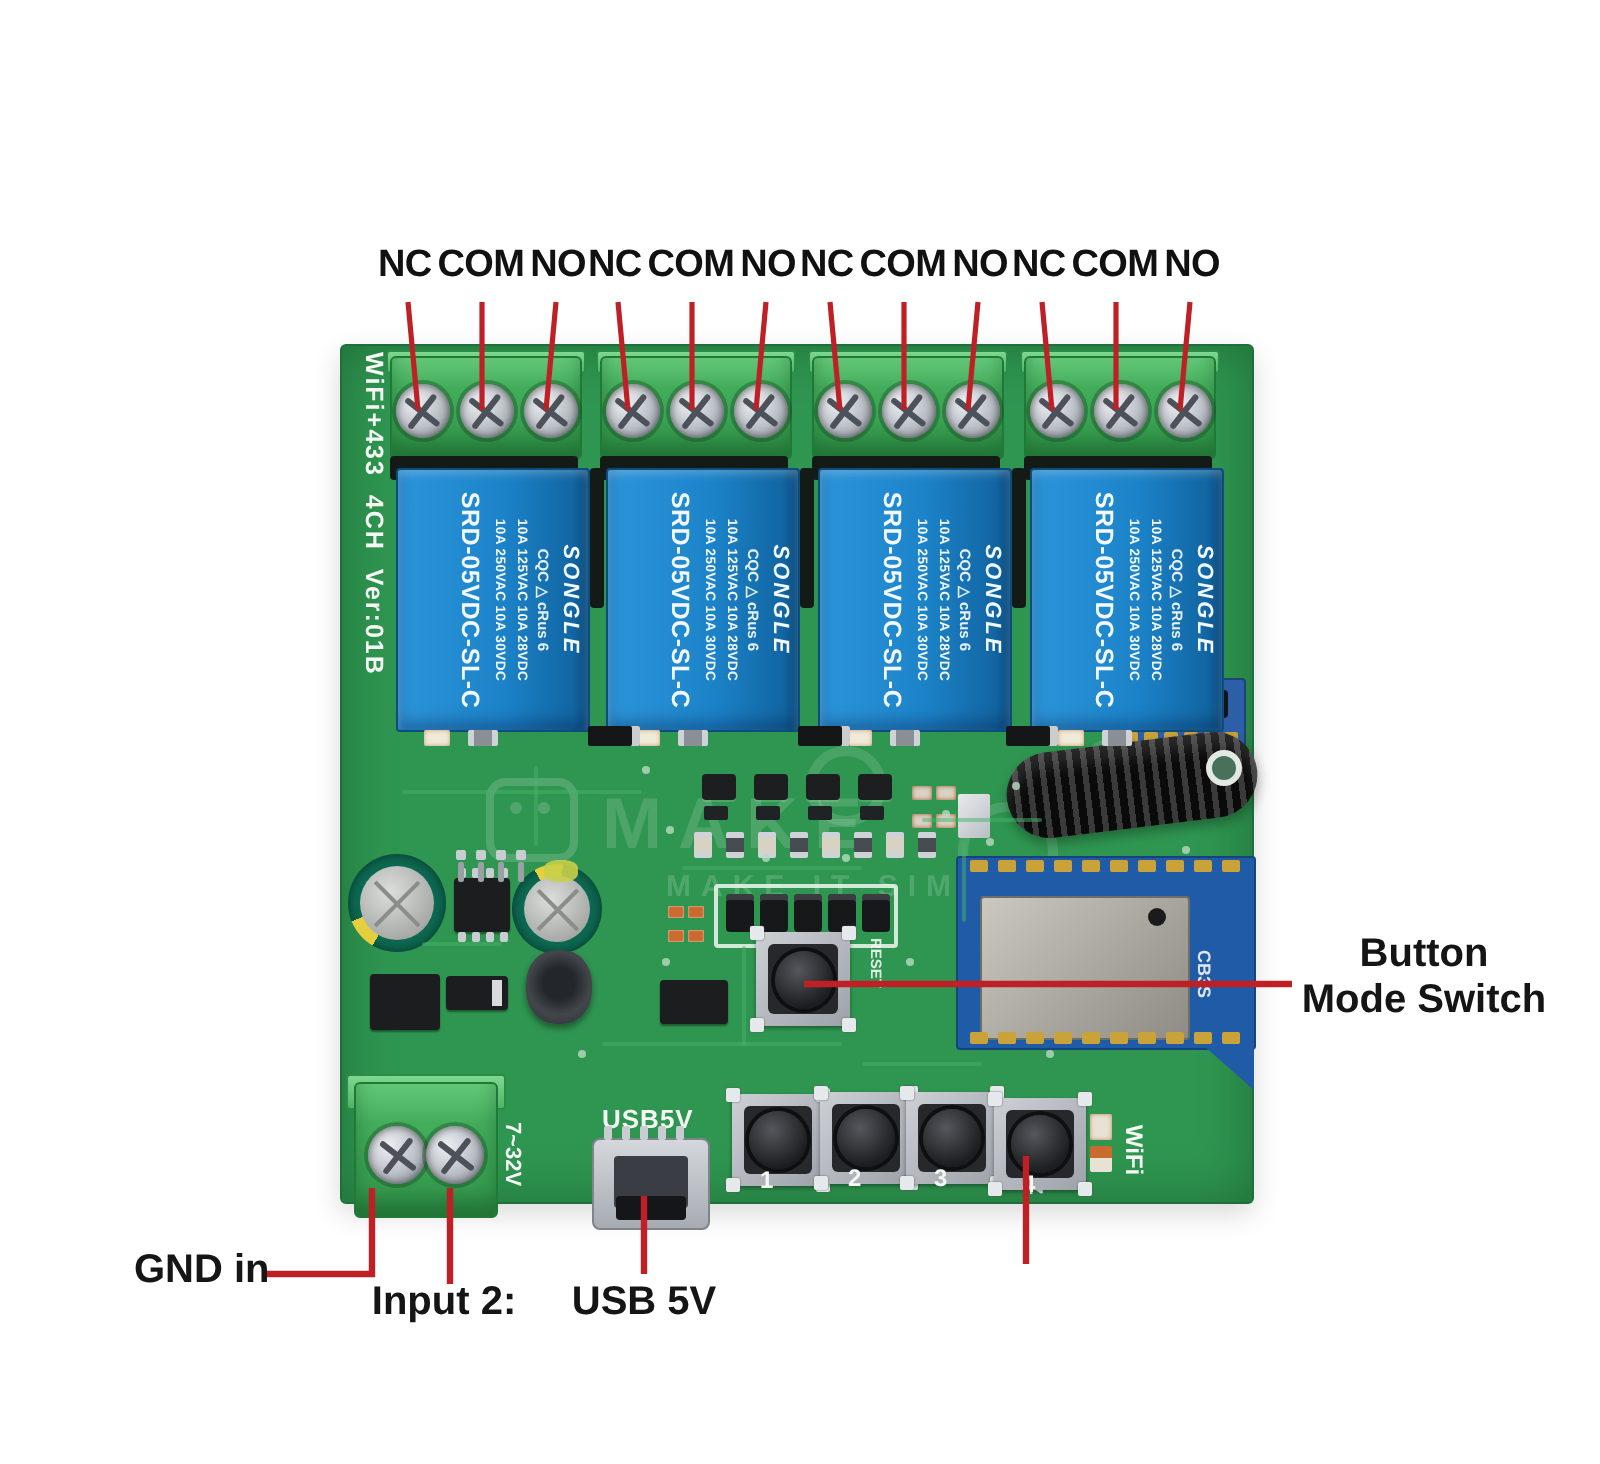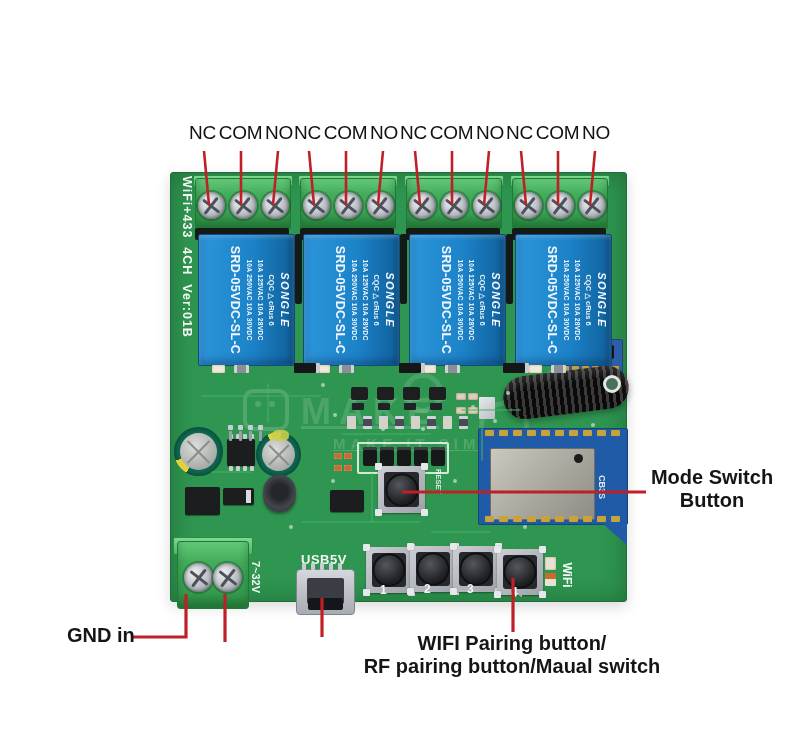--- a/index.html
+++ b/index.html
@@ -45,22 +45,22 @@
         box-shadow:0 1px 2px rgba(0,0,0,.4);}
   .tact-in{position:absolute;left:12%;top:12%;width:76%;height:76%;background:#26282b;border-radius:3px;}
   .tact-btn{position:absolute;left:50%;top:50%;transform:translate(-50%,-50%);border-radius:50%;
             background:radial-gradient(circle at 40% 33%,#54575c,#1b1d20 72%);box-shadow:0 0 0 2px #0e0f11;}
   .padc{position:absolute;width:7px;height:7px;background:#e6e9ec;border-radius:1px;box-shadow:0 0 1px #555;}
   .silk{position:absolute;color:#f4f7f3;font-weight:700;white-space:pre;}
   .rot90{transform:rotate(90deg);}
   .gold{position:absolute;background:#c9a23a;border-radius:1px;}
   .callout{position:absolute;color:#151515;font-size:20px;font-weight:600;line-height:23px;text-align:center;}
   .nclabel{position:absolute;top:122px;display:flex;justify-content:space-between;width:104px;
-           color:#111;font-size:19px;font-weight:400;letter-spacing:-.3px;}
-  .wmark *{color:rgba(255,255,255,.15);text-decoration:underline;}
+           color:#111;font-size:19px;font-weight:700;letter-spacing:-.3px;}
+  .wmark *{color:rgba(255,255,255,.15);}
   .donut{position:absolute;border:5px solid rgba(255,255,255,.13);border-radius:50%;}
   svg.lines{position:absolute;left:0;top:0;pointer-events:none;}
 </style>
 </head>
 <body>
 
 <div class="canvas">
 
   <div class="board" id="board">
 
@@ -453,25 +453,23 @@
         <span>NO</span>
       </div>
       <div class="nclabel" style="left: 506px;">
         <span>NC</span>
         <span>COM</span>
         <span>NO</span>
       </div>
     </div>
 
   <div class="callout" style="left:638px;top:466px;width:148px;">
+    <div>Button</div>
     <div>Mode Switch</div>
-    <div>Button</div>
   </div>
   <div class="callout" style="left:67px;top:624px;">GND in</div>
   <div class="callout" style="left:142px;top:640px;width:160px;">
+    <div>Input 2:</div>
   </div>
   <div class="callout" style="left:258px;top:640px;width:128px;">
-  </div>
-  <div class="callout" style="left:352px;top:632px;width:320px;">
-    <div>WIFI Pairing button/</div>
-    <div>RF pairing button/Maual switch</div>
+    <div>USB 5V</div>
   </div>
 </div>
 
 </body></html>

